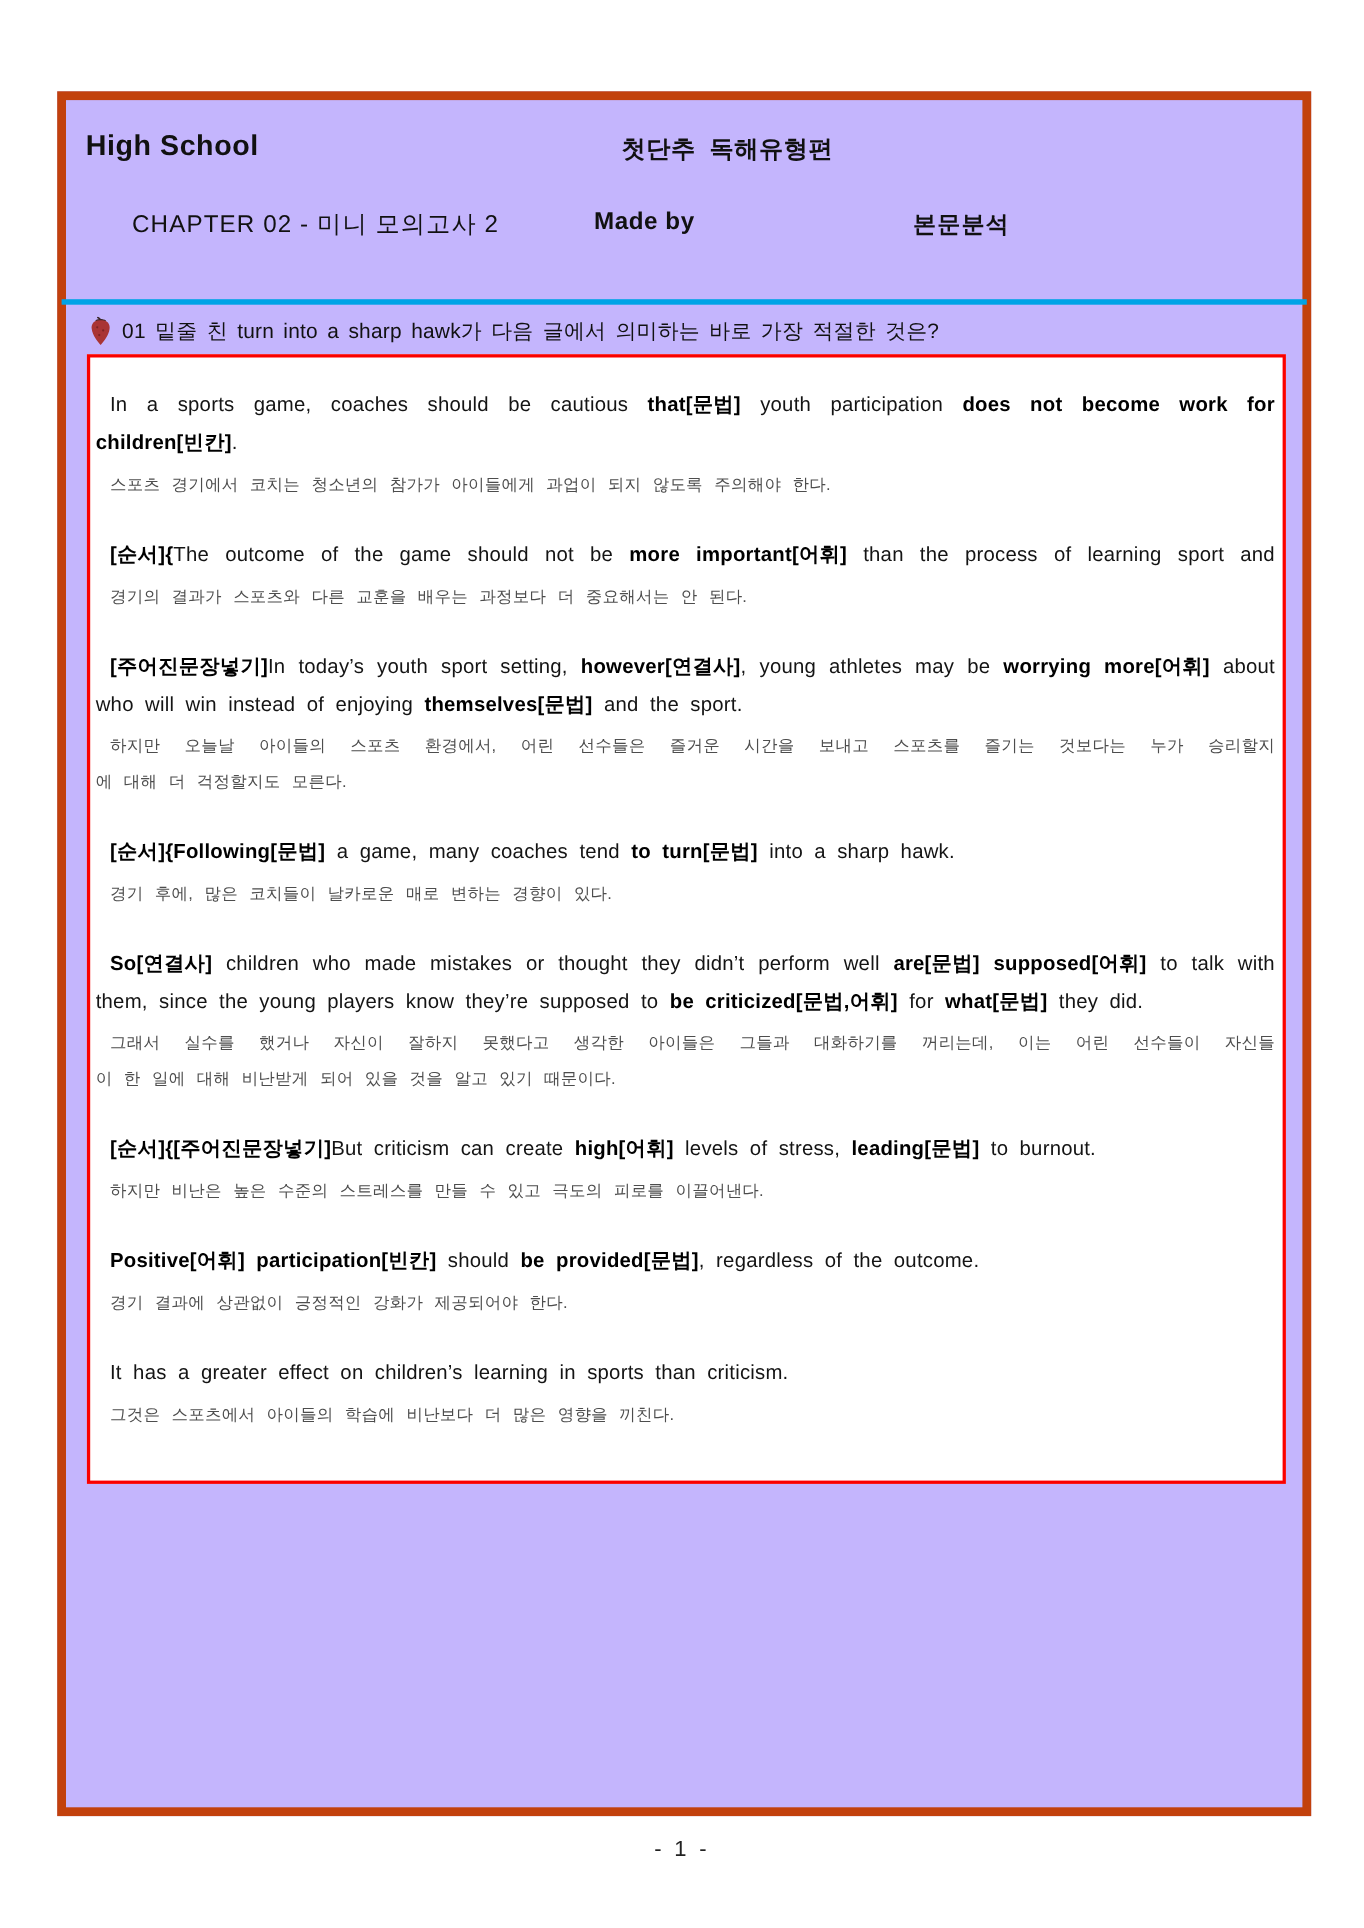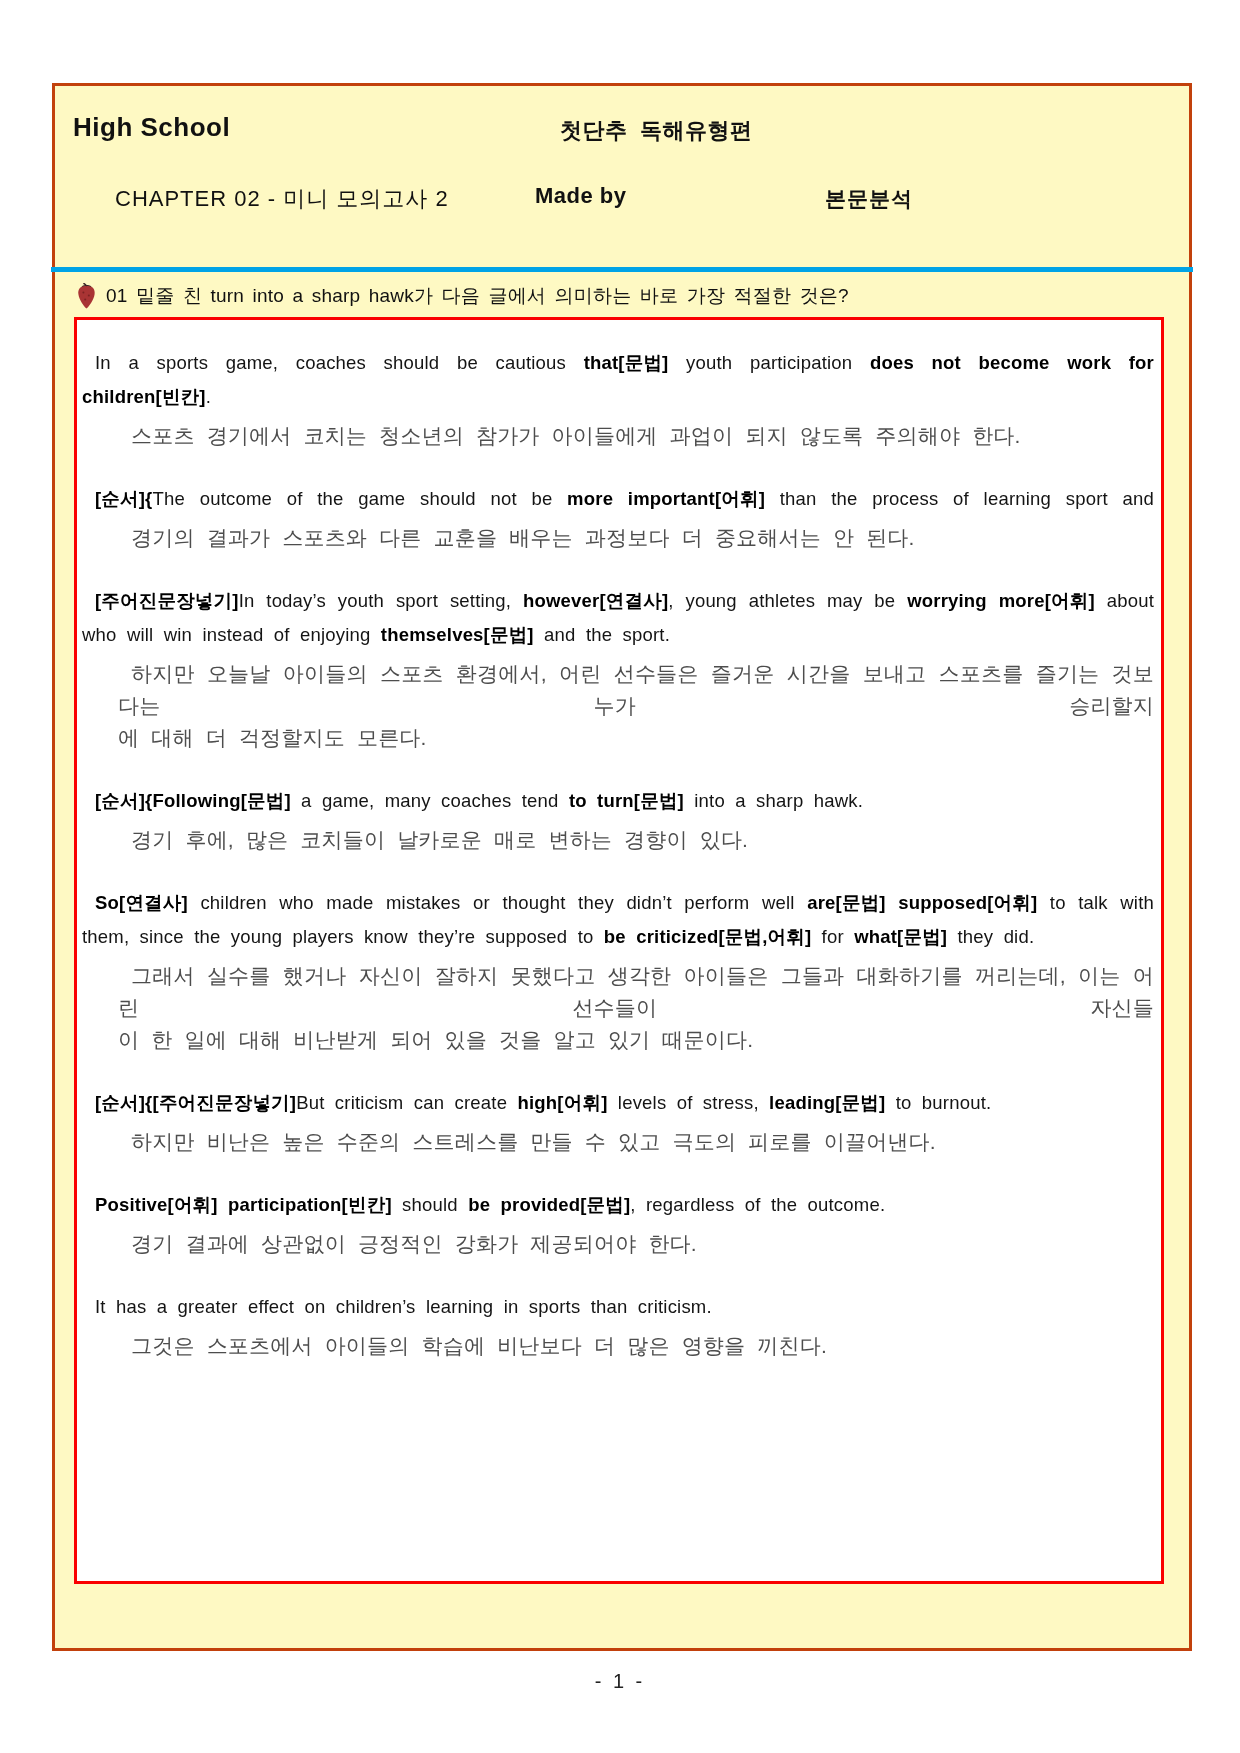--- a/index.html
+++ b/index.html
@@ -5,22 +5,22 @@
   * { box-sizing: border-box; }
   html,body { margin:0; padding:0; }
   body {
     width:1240px; height:1753px; background:#ffffff; position:relative;
     font-family:"Liberation Sans","DejaVu Sans",sans-serif;
     color:#111;
   }
   .frame {
     position:absolute; left:52px; top:83px;
     width:1140px; height:1568px;
-    border:3px solid #c2410c;
-    background:#fef9c3;
+    border:8px solid #c2410c;
+    background:#c4b5fd;
   }
   .doc-title {
     position:absolute; left:18px; top:26px;
     font-size:26px; font-weight:bold; letter-spacing:0.5px;
   }
   .series-title {
     position:absolute; left:505px; top:30px;
     font-size:22px; font-weight:bold; letter-spacing:0.5px; word-spacing:6px;
   }
   .chapter-title {
@@ -42,37 +42,37 @@
   .question-row {
     position:absolute; left:21px; top:197px;
     display:flex; align-items:flex-start; gap:9px;
     font-size:19px; letter-spacing:0.2px; word-spacing:3px;
     white-space:nowrap;
   }
   .q-icon { display:inline-flex; width:21px; height:27px; }
   .q-icon svg { display:block; }
   .passage-box {
     position:absolute; left:19px; top:231px;
-    width:1090px; height:1267px;
+    width:1090px; height:1027px;
     border:3px solid #fa0000;
     padding:26px 7px 0 5px;
     background:#fff;
   }
   .section { margin-bottom:30px; }
   .line { margin:0; }
   .line.indent { text-indent:13px; }
   .line.stretch { text-align:justify; text-align-last:justify; }
   .en-line {
     font-size:18.5px; line-height:34px; letter-spacing:0.2px;
     word-spacing:5px; color:#141414;
   }
   .en-line .b { font-weight:bold; color:#000; }
   .ko-line {
-    font-size:21px; line-height:32px; letter-spacing:0.2px;
-    word-spacing:6px; color:#4d4d4d;margin-left:36px;
+    font-size:15px; line-height:32px; letter-spacing:0.2px;
+    word-spacing:6px; color:#4d4d4d;
   }
   .en-para { margin-bottom:6px; }
   .page-number {
     position:absolute; left:0; top:1670px; width:100%;
     text-align:center; font-size:20px; letter-spacing:3px; color:#222;
   }
 </style>
 </head>
 <body>
 

